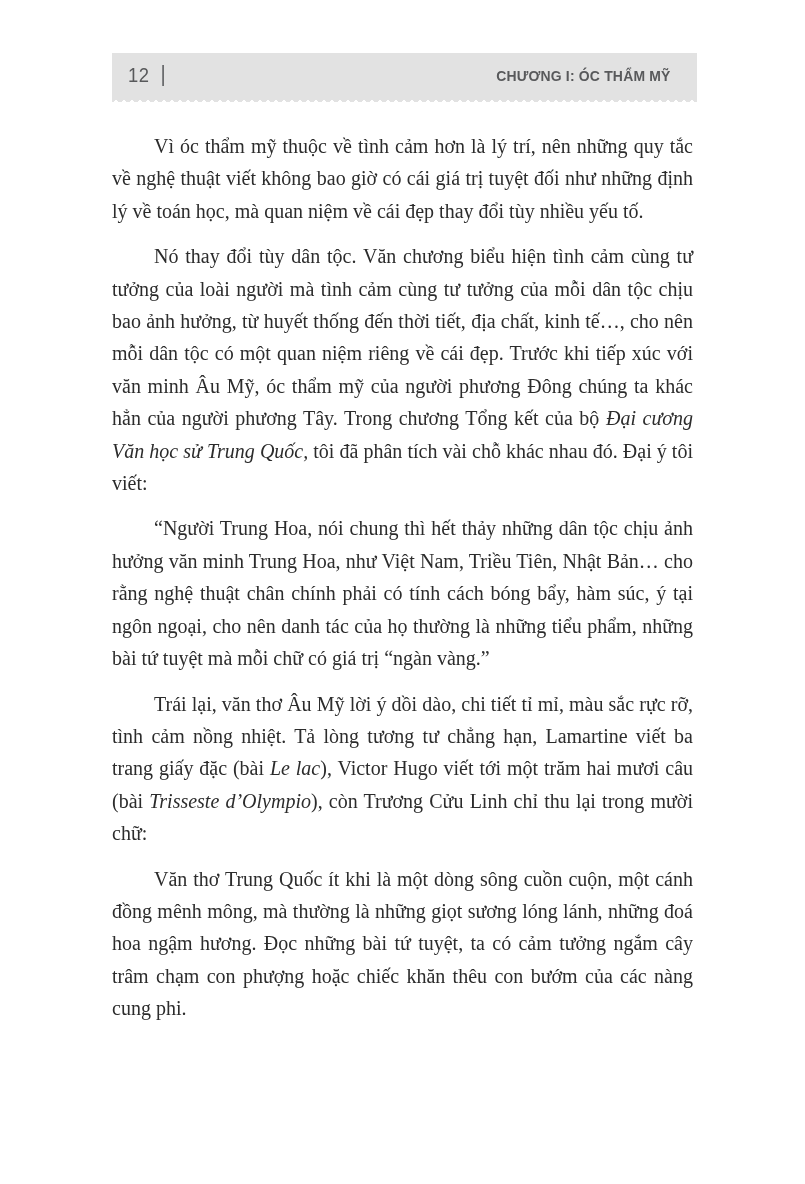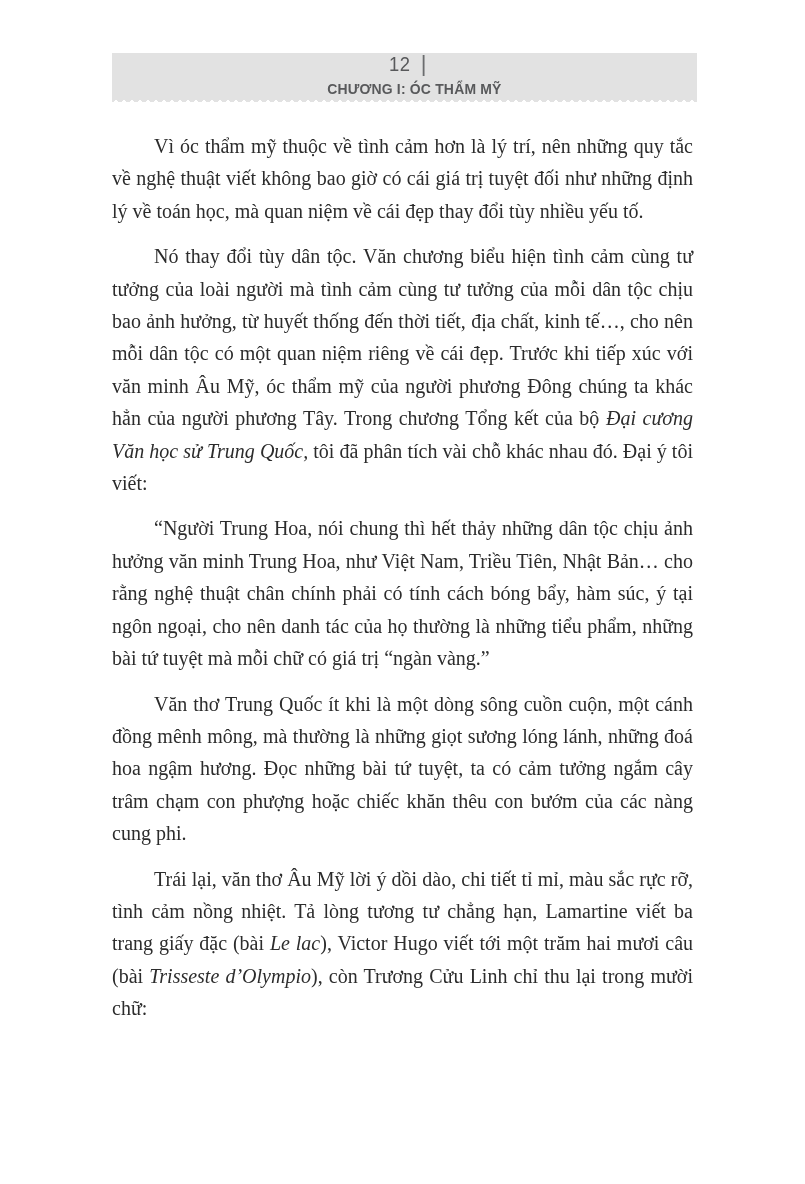--- a/index.html
+++ b/index.html
@@ -22,25 +22,24 @@
     width: 585px;
   }
   
   .runhead {
     position: relative;
     height: 44px;
     background: #e2e2e2;
     display: flex;
     align-items: center;
     justify-content: space-between;
-    padding: 0 10px 0 16px;
+    padding: 0 26px 0 16px;
     box-sizing: border-box;
     font-family: "Liberation Sans", "DejaVu Sans", sans-serif;
     color: #58595b;
-    flex-direction: column;
   }
   
   .runhead::after {
     content: "";
     position: absolute;
     top: 100%;
     left: 0;
     right: 0;
     height: 5px;
     background-image:
@@ -111,19 +110,19 @@
       <span class="chapter">CHƯƠNG I: ÓC THẨM MỸ</span>
     </header>
 
     <main class="bodytext">
       <p><span>Vì óc thẩm mỹ thuộc về tình cảm hơn là lý trí, nên những quy tắc về nghệ thuật viết không bao giờ có cái giá trị tuyệt đối như những định lý về toán học, mà quan niệm về cái đẹp thay đổi tùy nhiều yếu tố.</span></p>
 
       <p><span>Nó thay đổi tùy dân tộc. Văn chương biểu hiện tình cảm cùng tư tưởng của loài người mà tình cảm cùng tư tưởng của mỗi dân tộc chịu bao ảnh hưởng, từ huyết thống đến thời tiết, địa chất, kinh tế…, cho nên mỗi dân tộc có một quan niệm riêng về cái đẹp. Trước khi tiếp xúc với văn minh Âu Mỹ, óc thẩm mỹ của người phương Đông chúng ta khác hẳn của người phương Tây. Trong chương Tổng kết của bộ </span><i>Đại cương Văn học sử Trung Quốc,</i><span> tôi đã phân tích vài chỗ khác nhau đó. Đại ý tôi viết:</span></p>
 
       <p><span>“Người Trung Hoa, nói chung thì hết thảy những dân tộc chịu ảnh hưởng văn minh Trung Hoa, như Việt Nam, Triều Tiên, Nhật Bản… cho rằng nghệ thuật chân chính phải có tính cách bóng bẩy, hàm súc, ý tại ngôn ngoại, cho nên danh tác của họ thường là những tiểu phẩm, những bài tứ tuyệt mà mỗi chữ có giá trị “ngàn vàng.”</span></p>
 
+      <p><span>Trái lại, văn thơ Âu Mỹ lời ý dồi dào, chi tiết tỉ mỉ, màu sắc rực rỡ, tình cảm nồng nhiệt. Tả lòng tương tư chẳng hạn, Lamartine viết ba trang giấy đặc (bài </span><i>Le lac</i><span>), Victor Hugo viết tới một trăm hai mươi câu (bài </span><i>Trisseste d’Olympio</i><span>), còn Trương Cửu Linh chỉ thu lại trong mười chữ:</span></p>
+
       <p><span>Văn thơ Trung Quốc ít khi là một dòng sông cuồn cuộn, một cánh đồng mênh mông, mà thường là những giọt sương lóng lánh, những đoá hoa ngậm hương. Đọc những bài tứ tuyệt, ta có cảm tưởng ngắm cây trâm chạm con phượng hoặc chiếc khăn thêu con bướm của các nàng cung phi.</span></p>
-
-      <p><span>Trái lại, văn thơ Âu Mỹ lời ý dồi dào, chi tiết tỉ mỉ, màu sắc rực rỡ, tình cảm nồng nhiệt. Tả lòng tương tư chẳng hạn, Lamartine viết ba trang giấy đặc (bài </span><i>Le lac</i><span>), Victor Hugo viết tới một trăm hai mươi câu (bài </span><i>Trisseste d’Olympio</i><span>), còn Trương Cửu Linh chỉ thu lại trong mười chữ:</span></p>
     </main>
 
   </div>
 </div>
 
 </body></html>

